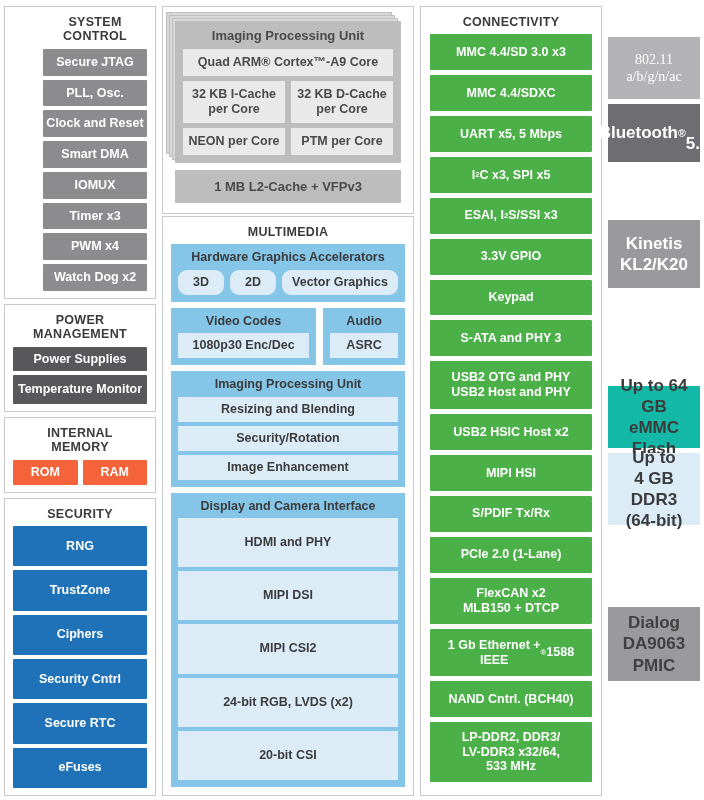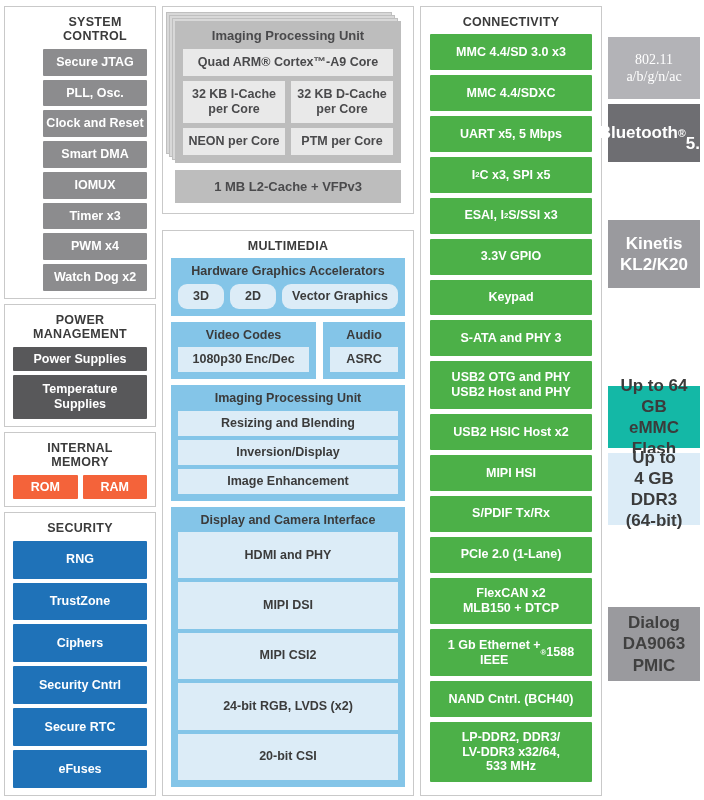--- a/index.html
+++ b/index.html
@@ -52,21 +52,21 @@
   }
   .chip:last-child{margin-bottom:0;}
   .chip.gray{background:#8c8c8e;}
   .chip.darkgray{background:#58585a;}
   .chip.orange{background:#f4633a;}
   .chip.blue{background:#1f72b8;}
   .chip.green{background:#4cb048;}
 
   
   .col-left{width:152px;display:flex;flex-direction:column;gap:5px;flex:none;}
-  .col-mid{width:252px;display:flex;flex-direction:column;gap:16px;flex:none;}
+  .col-mid{width:252px;display:flex;flex-direction:column;gap:2px;flex:none;}
   .col-conn{width:182px;flex:none;}
   .col-right{width:92px;display:flex;flex-direction:column;flex:none;}
 
   
   .panel.sys{flex:none;padding-left:38px;}
   .panel.sys .chip{padding:6px 2px;}
   .mem-row{display:flex;gap:5px;}
   .mem-row .chip{flex:1;margin-bottom:0;}
 
   
@@ -177,21 +177,21 @@
         <div class="chip gray">Watch Dog x2</div>
       </div>
     </div>
 
     <div class="panel">
       <div class="panel-title">
         <span>POWER</span><br>
         <span>MANAGEMENT</span>
       </div>
       <div class="chip darkgray">Power Supplies</div>
-      <div class="chip darkgray" style="padding:7px 2px;">Temperature Supplies</div>
+      <div class="chip darkgray" style="padding:7px 2px;">Temperature Monitor</div>
     </div>
 
     <div class="panel">
       <div class="panel-title">
         <span>INTERNAL</span><br>
         <span>MEMORY</span>
       </div>
       <div class="mem-row">
         <div class="chip orange">ROM</div>
         <div class="chip orange">RAM</div>
@@ -254,21 +254,21 @@
         </div>
         <div class="mm-group" style="flex:1 1 36%;margin-bottom:0;">
           <div class="mm-title">Audio</div>
           <div class="mm-item">ASRC</div>
         </div>
       </div>
 
       <div class="mm-group">
         <div class="mm-title">Imaging Processing Unit</div>
         <div class="mm-item">Resizing and Blending</div>
-        <div class="mm-item">Inversion/Display</div>
+        <div class="mm-item">Security/Rotation</div>
         <div class="mm-item">Image Enhancement</div>
       </div>
 
       <div class="mm-group" style="flex:1 1 auto;display:flex;flex-direction:column;">
         <div class="mm-title">Display and Camera Interface</div>
         <div class="mm-item" style="flex:1;display:flex;align-items:center;justify-content:center;">HDMI and PHY</div>
         <div class="mm-item" style="flex:1;display:flex;align-items:center;justify-content:center;">MIPI DSI</div>
         <div class="mm-item" style="flex:1;display:flex;align-items:center;justify-content:center;">MIPI CSI2</div>
         <div class="mm-item" style="flex:1;display:flex;align-items:center;justify-content:center;">24-bit RGB, LVDS (x2)</div>
         <div class="mm-item" style="flex:1;display:flex;align-items:center;justify-content:center;">20-bit CSI</div>

